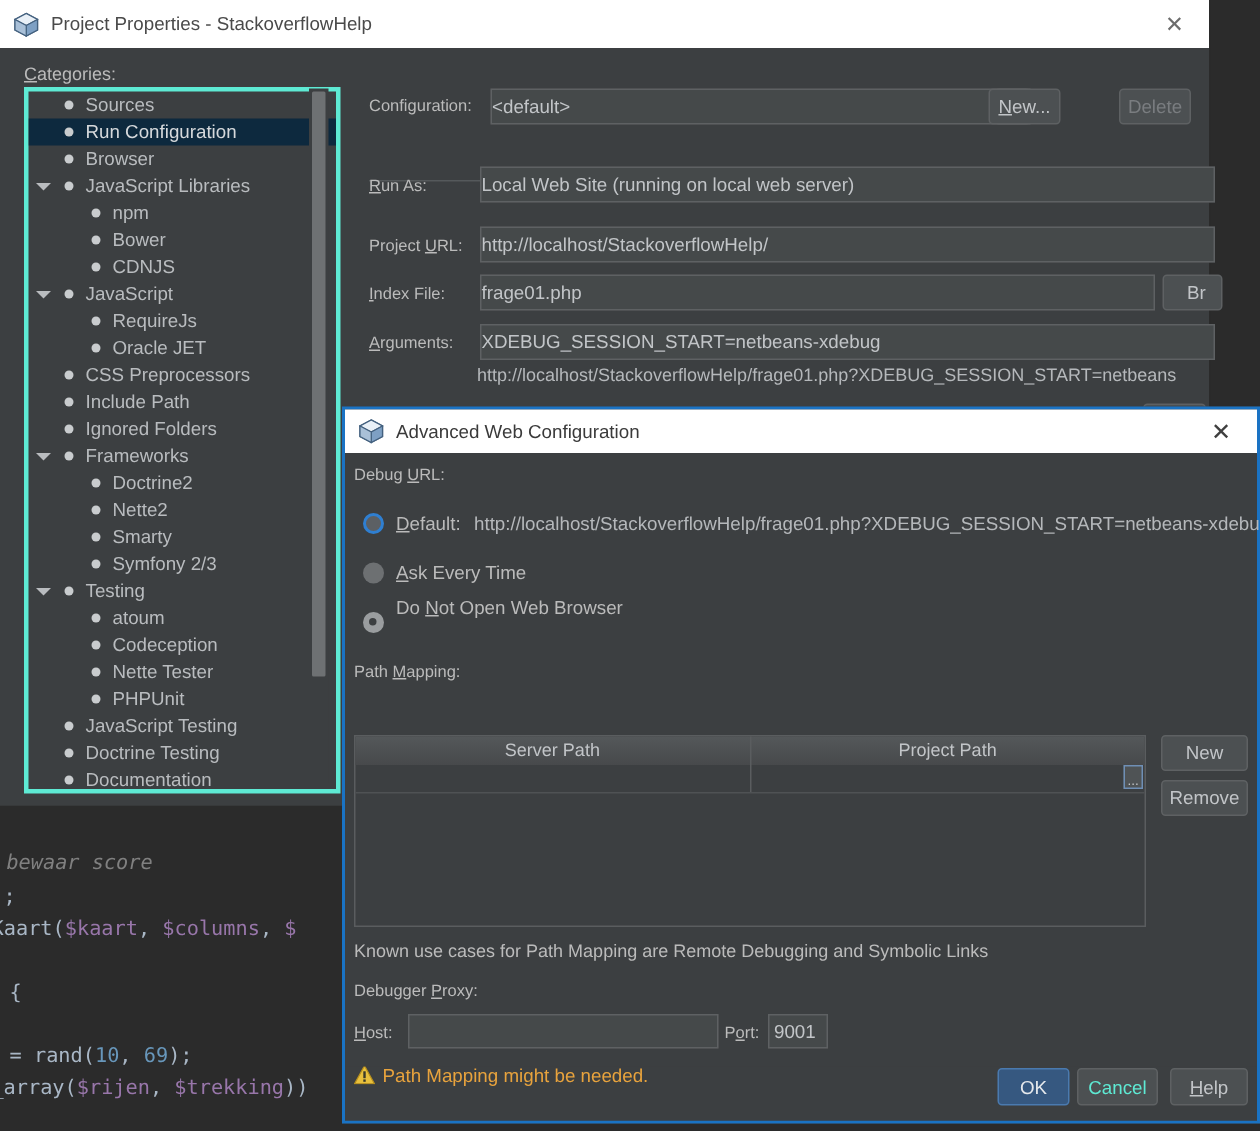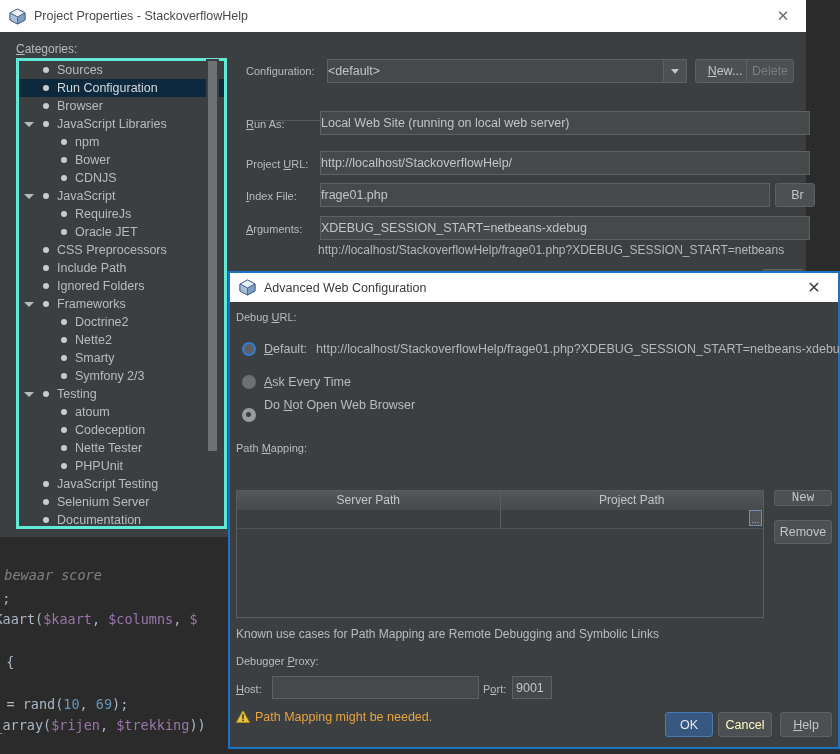--- a/index.html
+++ b/index.html
@@ -156,21 +156,21 @@
   #warn-row{position:absolute;left:6px;top:408px;display:flex;}
   #warn-icon{width:14px;height:13px;margin-right:5px;}
   #warn-text{font-size:12.5px;color:#e8a33d;}
 
   #adv-footer-sep{position:absolute;left:0;right:0;bottom:36px;height:1px;background:#3c3f41;}
   .footer-btn{
     position:absolute;bottom:10px;height:25px;border-radius:3px;
     display:flex;align-items:center;justify-content:center;font-size:12.5px;box-sizing:border-box;
   }
   #btn-ok{right:125px;width:48px;background:#365880;border:1px solid #4a7aaf;color:#e6e9ec;}
-  #btn-cancel{right:66px;width:54px;background:#4c5052;border:1px solid #5e6163;color:#fef9c3;}
+  #btn-cancel{right:66px;width:54px;background:#4c5052;border:1px solid #5e6163;color:#5eead4;}
   #btn-help{right:6px;width:52px;background:#4c5052;border:1px solid #5e6163;color:#c2c5c8;}
   .footer-btn u{text-decoration:underline;}
 </style>
 </head>
 <body>
 
 <div id="editor-bg">
   <div class="code-line c-comment" style="left:-12px;top:567px;">n bewaar score</div>
   <div class="code-line" style="left:-14px;top:590px;"><span class="c-plain">();</span></div>
   <div class="code-line" style="left:-30px;top:611px;"><span class="c-fn">intKaart</span><span class="c-punc">(</span><span class="c-var">$kaart</span><span class="c-punc">, </span><span class="c-var">$columns</span><span class="c-punc">, </span><span class="c-var">$</span></div>
@@ -295,38 +295,38 @@
         <div class="cat-row cat-lvl1">
           <span class="bullet"></span>
           <span class="cat-text">PHPUnit</span>
         </div>
         <div class="cat-row cat-lvl0">
           <span class="bullet"></span>
           <span class="cat-text">JavaScript Testing</span>
         </div>
         <div class="cat-row cat-lvl0">
           <span class="bullet"></span>
-          <span class="cat-text">Selenium Server</span>
+          <span class="cat-text">Doctrine Testing</span>
         </div>
         <div class="cat-row cat-lvl0">
           <span class="bullet"></span>
           <span class="cat-text">Documentation</span>
         </div>
       </div>
 
     <div id="cat-scrollbar">
       <div id="cat-scroll-thumb"></div>
     </div>
 
     <div class="field-label" style="left:246px;top:33px;">Confi<u>g</u>uration:</div>
     <div class="textfield" style="left:327px;top:27px;width:360px;height:24px;">&lt;default&gt;</div>
     <div class="btn" style="left:663px;top:27px;width:24px;height:24px;border-left:1px solid #5e6163;">
       <span id="combo-arrow" style="position:relative;"></span>
     </div>
-    <div class="btn" style="left:695px;top:27px;width:60px;height:24px;">
+    <div class="btn" style="left:659px;top:27px;width:48px;height:24px;">
         <span><u>N</u>ew...</span>
       </div>
     <div class="btn disabled" style="left:746px;top:27px;width:48px;height:24px;">
         <span>Delete</span>
       </div>
 
     <div id="props-divider"></div>
 
     <div class="field-label" style="left:246px;top:86px;"><u>R</u>un As:</div>
     <div class="textfield" style="left:320px;top:79px;width:490px;height:24px;">Local Web Site (running on local web server)</div>
@@ -386,21 +386,21 @@
         <div class="pm-th">Project Path</div>
       </div>
       <div id="pm-row">
         <div class="pm-cell"></div>
         <div class="pm-cell">
           <span id="pm-browse">...</span>
         </div>
       </div>
     </div>
 
-    <div class="btn" style="left:544px;top:188px;width:58px;height:16px;font-family:Liberation Mono, monospace;">
+    <div class="btn" style="left:544px;top:188px;width:58px;height:24px;">
         <span>New</span>
       </div>
     <div class="btn" style="left:544px;top:218px;width:58px;height:24px;">
         <span>Remove</span>
       </div>
 
     <div id="pm-note">Known use cases for Path Mapping are Remote Debugging and Symbolic Links</div>
 
     <div class="field-label" style="left:6px;top:353px;">Debugger <u>P</u>roxy:</div>
 

